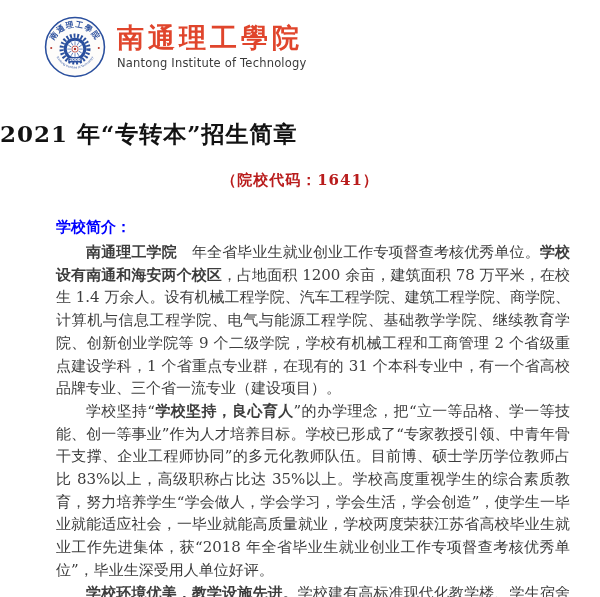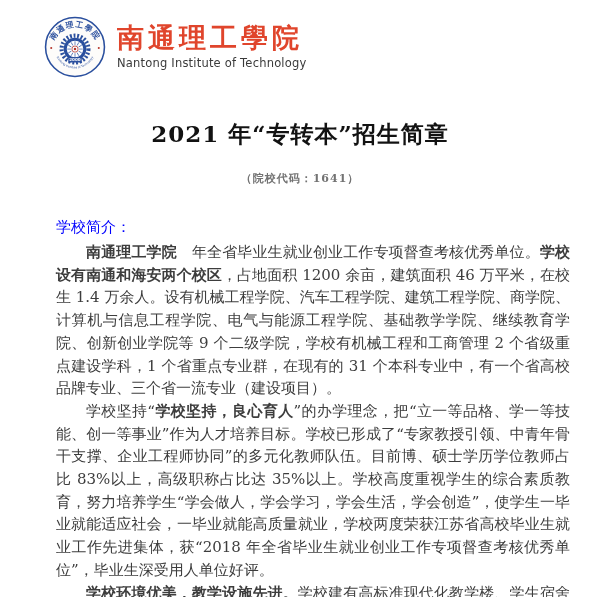--- a/index.html
+++ b/index.html
@@ -37,46 +37,46 @@
     color: #3a3a3a;
     margin-top: 3px;
     font-family: "DejaVu Sans", "Liberation Sans", sans-serif;
     letter-spacing: 0.2px;
   }
   .title {
     position: absolute;
     top: 119px;
     left: 0;
     width: 100%;
-    text-align: center;
+    text-align: left;
     font-size: 23px;
     font-weight: bold;
     color: #121212;
     letter-spacing: 1px;
   }
   .subtitle {
     position: absolute;
     top: 171px;
     left: 0;
     width: 100%;
     text-align: center;
-    font-size: 11px;
+    font-size: 15px;
     font-weight: bold;
-    color: #737373;
+    color: #b91c1c;
     letter-spacing: 1px;
   }
   .content {
     position: absolute;
     top: 216px;
     left: 56px;
     width: 514px;
   }
   .section-heading {
     color: #0000ff;
-    font-weight: normal;
+    font-weight: bold;
     font-size: 15px;
     line-height: 23px;
     margin-bottom: 2px;
   }
   .para {
     font-size: 15px;
     line-height: 22.7px;
     text-align: justify;
     text-indent: 2em;
     color: #3d3d3d;
@@ -134,19 +134,19 @@
     </div>
   </div>
 
   <h1 class="title">2021 年“专转本”招生简章</h1>
 
   <div class="subtitle">（院校代码：1641）</div>
 
   <div class="content">
     <div class="section-heading">学校简介：</div>
     <div>
-        <p class="para"><span class="b">南通理工学院</span><span>　年全省毕业生就业创业工作专项督查考核优秀单位。</span><span class="b">学校设有南通和海安两个校区</span><span>，占地面积 1200 余亩，建筑面积 46 万平米，在校生 1.4 万余人。设有机械工程学院、汽车工程学院、建筑工程学院、商学院、计算机与信息工程学院、电气与能源工程学院、基础教学学院、继续教育学院、创新创业学院等 9 个二级学院，学校有机械工程和工商管理 2 个省级重点建设学科，1 个省重点专业群，在现有的 31 个本科专业中，有一个省高校品牌专业、三个省一流专业（建设项目）。</span></p>
+        <p class="para"><span class="b">南通理工学院</span><span>　年全省毕业生就业创业工作专项督查考核优秀单位。</span><span class="b">学校设有南通和海安两个校区</span><span>，占地面积 1200 余亩，建筑面积 78 万平米，在校生 1.4 万余人。设有机械工程学院、汽车工程学院、建筑工程学院、商学院、计算机与信息工程学院、电气与能源工程学院、基础教学学院、继续教育学院、创新创业学院等 9 个二级学院，学校有机械工程和工商管理 2 个省级重点建设学科，1 个省重点专业群，在现有的 31 个本科专业中，有一个省高校品牌专业、三个省一流专业（建设项目）。</span></p>
         <p class="para"><span>学校坚持“</span><span class="b">学校坚持，良心育人</span><span>”的办学理念，把“立一等品格、学一等技能、创一等事业”作为人才培养目标。学校已形成了“专家教授引领、中青年骨干支撑、企业工程师协同”的多元化教师队伍。目前博、硕士学历学位教师占比 83%以上，高级职称占比达 35%以上。学校高度重视学生的综合素质教育，努力培养学生“学会做人，学会学习，学会生活，学会创造”，使学生一毕业就能适应社会，一毕业就能高质量就业，学校两度荣获江苏省高校毕业生就业工作先进集体，获“2018 年全省毕业生就业创业工作专项督查考核优秀单位”，毕业生深受用人单位好评。</span></p>
         <p class="para"><span class="b">学校环境优美，教学设施先进。</span><span>学校建有高标准现代化教学楼、学生宿舍楼、实验中心、实训中心、图书馆、体育馆、运动场、大学生活动中心、科技创业园等教学文体设施。教学科研仪器设备总值 1.3 亿元，万兆主干校园网络系统覆盖全校。建有国内一流的 3D</span></p>
       </div>
   </div>
 
 </div>
 
 </body></html>

